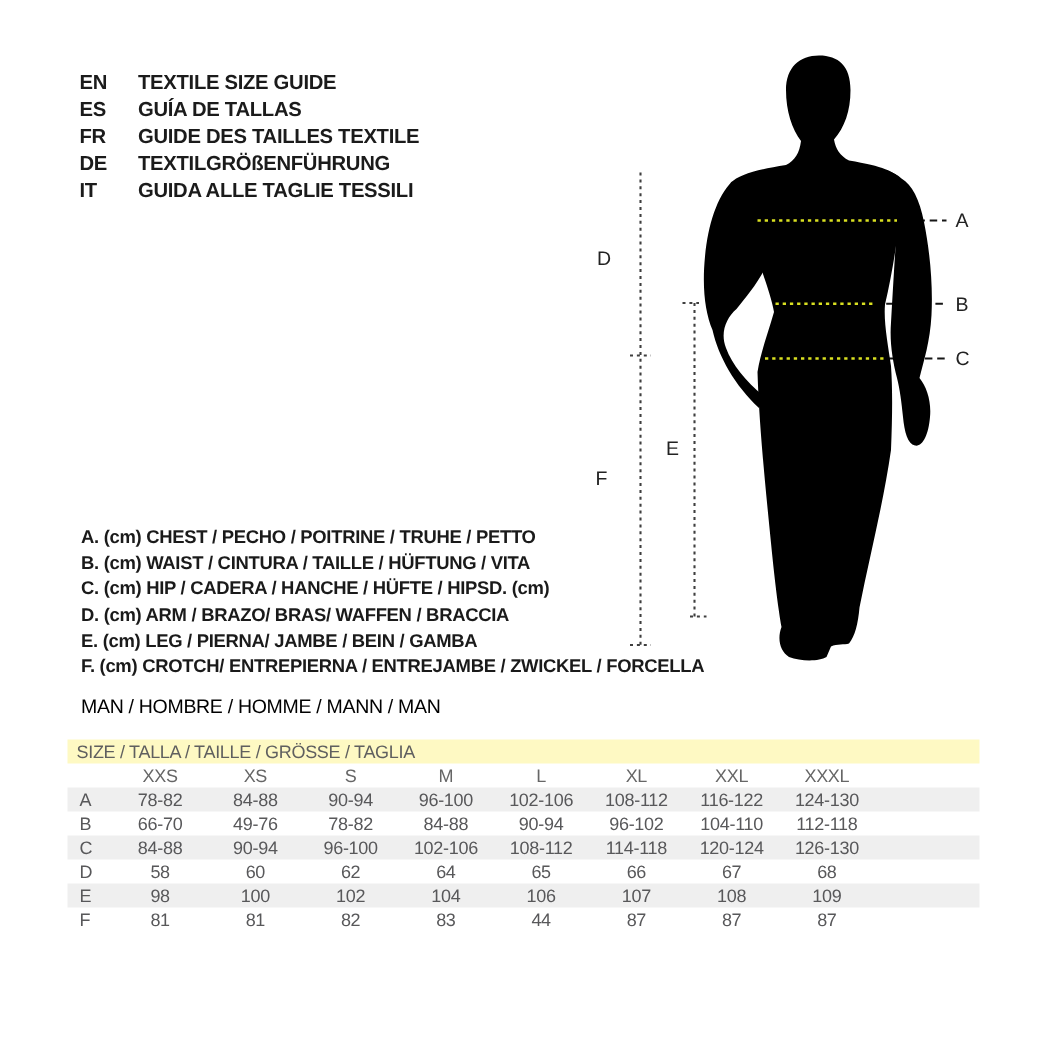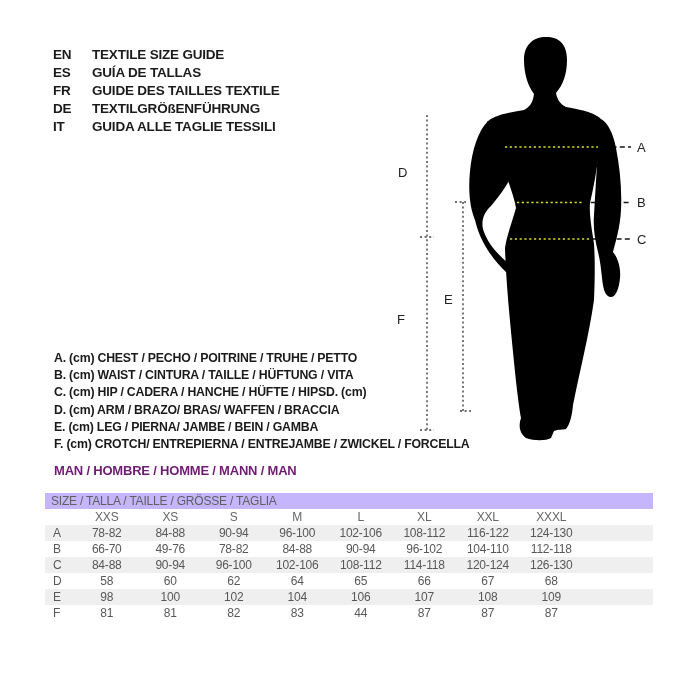--- a/index.html
+++ b/index.html
@@ -13,24 +13,24 @@
   
   .lang-block { position: absolute; left: 53px; top: 46px; }
   .lang-row { display: flex; line-height: 18.1px; font-size: 13.5px; font-weight: bold; color: #1b1b1b; white-space: nowrap; }
   .lang-code { width: 39px; }
   
   .figure-svg { position: absolute; left: 380px; top: 25px; width: 300px; height: 430px; }
   .figure-svg text { font-family: "Liberation Sans", "DejaVu Sans", sans-serif; font-size: 13px; fill: #222; }
   
   .legend-block { position: absolute; left: 54px; top: 350px; }
   .legend-line { line-height: 17.2px; font-size: 12.3px; font-weight: bold; color: #1a1a1a; white-space: nowrap; }
-  .category-line { position: absolute; left: 54px; top: 463px; font-size: 13px; font-weight: bold; color: #701a75; line-height: 16px; white-space: nowrap; }
+  .category-line { position: absolute; left: 54px; top: 463px; font-size: 13px; font-weight: normal; color: #000000; line-height: 16px; white-space: nowrap; }
   
   .size-table { position: absolute; left: 45px; top: 493px; width: 608px; font-size: 12px; color: #58585a; }
-  .table-title-bar { height: 16px; line-height: 16px; background: #c4b5fd; color: #5f5f5f; padding-left: 6px; font-size: 12px; white-space: nowrap; }
+  .table-title-bar { height: 16px; line-height: 16px; background: #fef9c3; color: #5f5f5f; padding-left: 6px; font-size: 12px; white-space: nowrap; }
   .trow { display: grid; grid-template-columns: 30px repeat(8, 63.5px) 1fr; height: 16px; line-height: 17.3px; align-items: center; }
   .trow.striped { background: #efefef; }
   .trow.cols-head { color: #666; }
   .cell-label { padding-left: 8px; text-align: left; }
   .cell { text-align: center; }
 </style>
 </head>
 <body>
 
 <div class="sheet">

